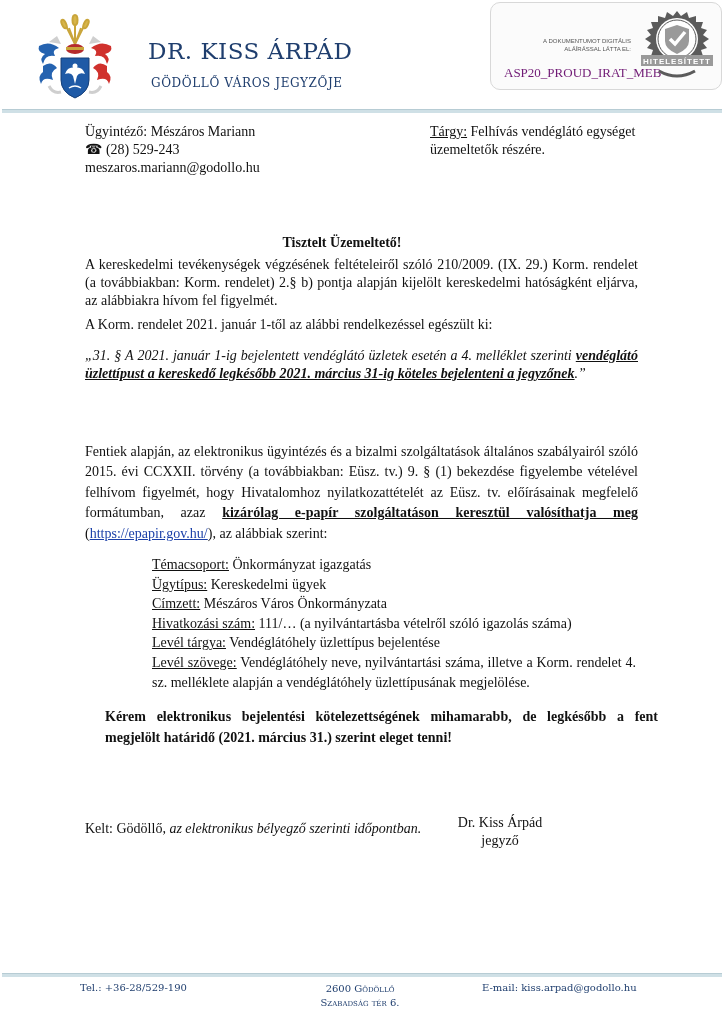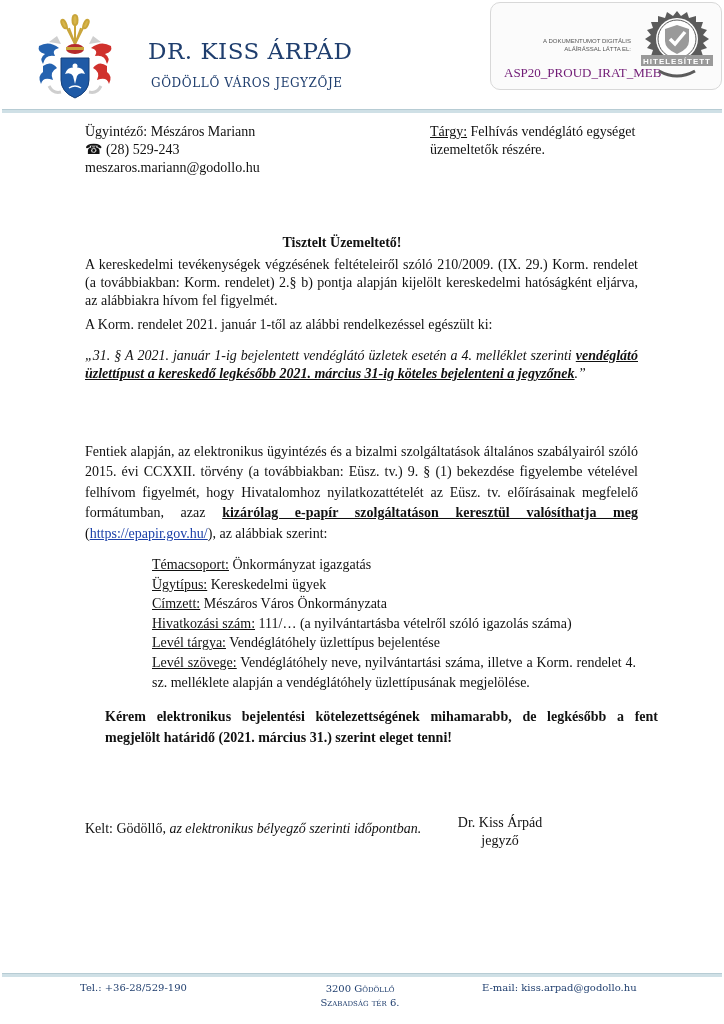--- a/index.html
+++ b/index.html
@@ -153,16 +153,16 @@
 </div>
 
 <div class="abs sign">
   <div>Dr. Kiss Árpád</div>
   <div>jegyző</div>
 </div>
 
 <div class="abs ftr-rule"></div>
 <div class="abs ftr ftr-tel">Tel.: +36-28/529-190</div>
 <div class="abs ftr ftr-addr">
-  <div class="sc">3200 Gödöllő</div>
+  <div class="sc">2600 Gödöllő</div>
   <div class="sc">Szabadság tér 6.</div>
 </div>
 <div class="abs ftr ftr-mail">E-mail: kiss.arpad@godollo.hu</div>
 
 </body></html>

